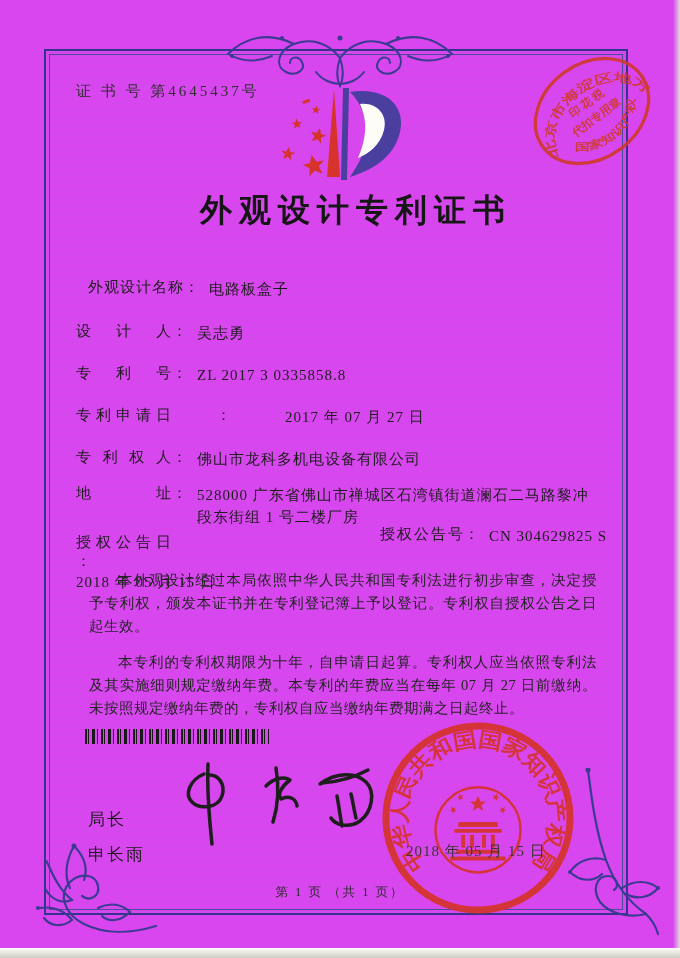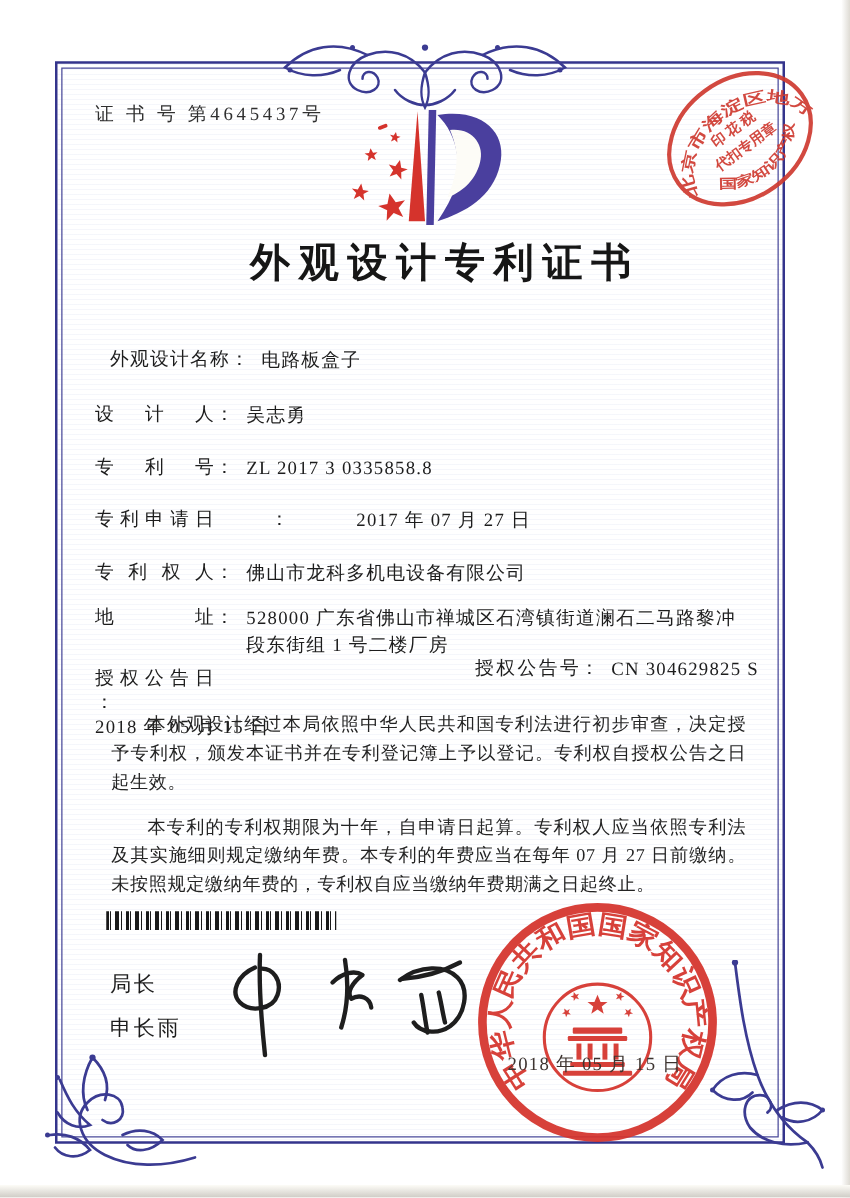--- a/index.html
+++ b/index.html
@@ -3,21 +3,21 @@
 <meta charset="utf-8">
 <style>
   html,body{margin:0;padding:0;}
   body{
     width:680px;height:958px;position:relative;overflow:hidden;
     background:#f1efe9;
     font-family:"Liberation Serif","DejaVu Serif",serif;
   }
   .paper{
     position:absolute;left:0;top:0;width:680px;height:958px;
-    background:#ffffff;
+    background:#d946ef;
   }
   .scan-edge-bottom{position:absolute;left:0;bottom:0;width:100%;height:10px;
     background:linear-gradient(#fdfcf7,#cfccc6);}
   .scan-edge-right{position:absolute;right:0;top:0;width:7px;height:100%;
     background:linear-gradient(90deg,rgba(253,252,247,0),#dedbd4);}
   .frame{
     position:absolute;left:44px;top:49px;width:584px;height:866px;
     border:2.5px solid #34348c;box-sizing:border-box;
     background:repeating-linear-gradient(180deg,rgba(110,130,200,0.07) 0 1px,rgba(0,0,0,0) 1px 4px);
   }
@@ -56,21 +56,21 @@
   .paragraphs p{margin:13px;text-indent:2em;}
   .barcode{
     position:absolute;left:85px;top:729px;width:184px;height:15px;
     background:repeating-linear-gradient(90deg,
       #191919 0 2px,transparent 2px 3px,
       #191919 3px 4px,transparent 4px 7px,
       #191919 7px 10px,transparent 10px 12px,
       #191919 12px 13px,transparent 13px 16px);
   }
   .signer{position:absolute;left:88px;top:776px;font-size:17px;color:#1c1c1c;letter-spacing:2px;}
-  .signer .s-title{display:block;margin-bottom:12px;}
+  .signer .s-title{display:block;margin-bottom:12px;margin-top:32px;}
   .signature{position:absolute;left:170px;top:758px;width:240px;height:92px;}
   .seal{position:absolute;left:379px;top:719px;width:198px;height:198px;opacity:0.93;}
   .issue-date{
     position:absolute;left:406px;top:842px;font-size:15px;color:#3d3430;
     letter-spacing:1px;z-index:5;
   }
   .footer{
     position:absolute;left:0;top:884px;width:680px;text-align:center;
     font-size:12.5px;color:#2c2c2c;letter-spacing:2px;
   }
@@ -265,16 +265,17 @@
         <rect x="83" y="117" width="4" height="13"></rect>
         <rect x="92" y="117" width="4" height="13"></rect>
         <rect x="104" y="117" width="4" height="13"></rect>
         <rect x="113" y="117" width="4" height="13"></rect>
         <rect x="78" y="132" width="44" height="4" rx="1"></rect>
         <rect x="72" y="139" width="56" height="4" rx="1"></rect>
       </g>
     </g>
   </svg>
 
+  <div class="footer">第 1 页 （共 1 页）</div>
 
   <div class="scan-edge-right"></div>
   <div class="scan-edge-bottom"></div>
 </div>
 
 </body></html>

